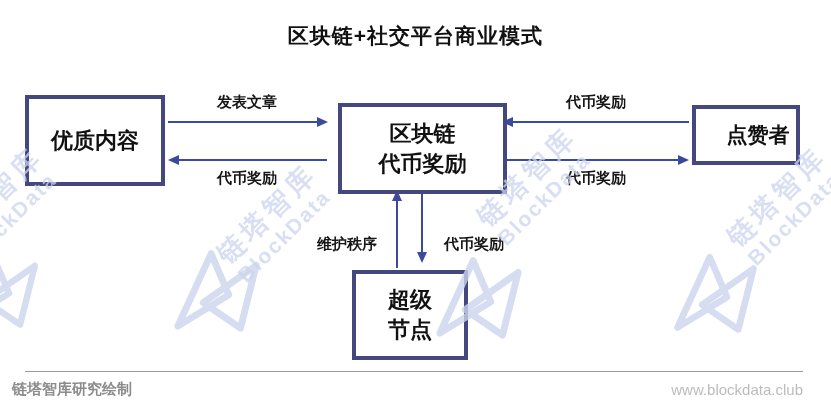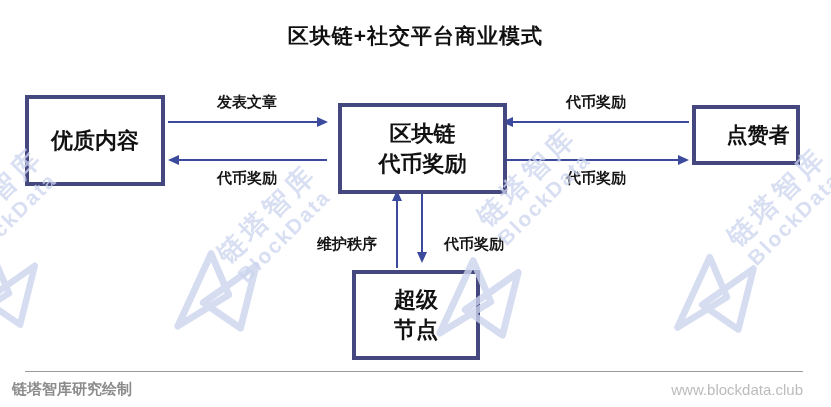--- a/index.html
+++ b/index.html
@@ -15,21 +15,21 @@
   }
   
   .node{
     position:absolute;border:4px solid #45477f;background:#ffffff;box-sizing:border-box;
     display:flex;flex-direction:column;justify-content:center;align-items:center;
     font-size:22px;font-weight:600;color:#111;line-height:1.35;z-index:10;
   }
   .node-creator{left:25px;top:95px;width:140px;height:91px;}
   .node-platform{left:330px;top:103px;width:169px;height:91px;margin-left:8px;}
   .node-liker{left:692px;top:105px;width:108px;height:60px;font-size:21px;padding-left:24px;}
-  .node-supernode{left:352px;top:270px;width:128px;height:90px;}
+  .node-supernode{left:352px;top:270px;width:116px;height:90px;}
   
   .hline{position:absolute;height:2px;background:#3c4a9d;z-index:5;}
   .vline{position:absolute;width:2px;background:#3c4a9d;z-index:5;}
   .ah{position:absolute;width:0;height:0;z-index:6;}
   .ah-right{border-left:11px solid #3c4a9d;border-top:5px solid transparent;border-bottom:5px solid transparent;}
   .ah-left{border-right:11px solid #3c4a9d;border-top:5px solid transparent;border-bottom:5px solid transparent;}
   .ah-up{border-bottom:11px solid #3c4a9d;border-left:5px solid transparent;border-right:5px solid transparent;}
   .ah-down{border-top:11px solid #3c4a9d;border-left:5px solid transparent;border-right:5px solid transparent;}
   
   .lbl{

